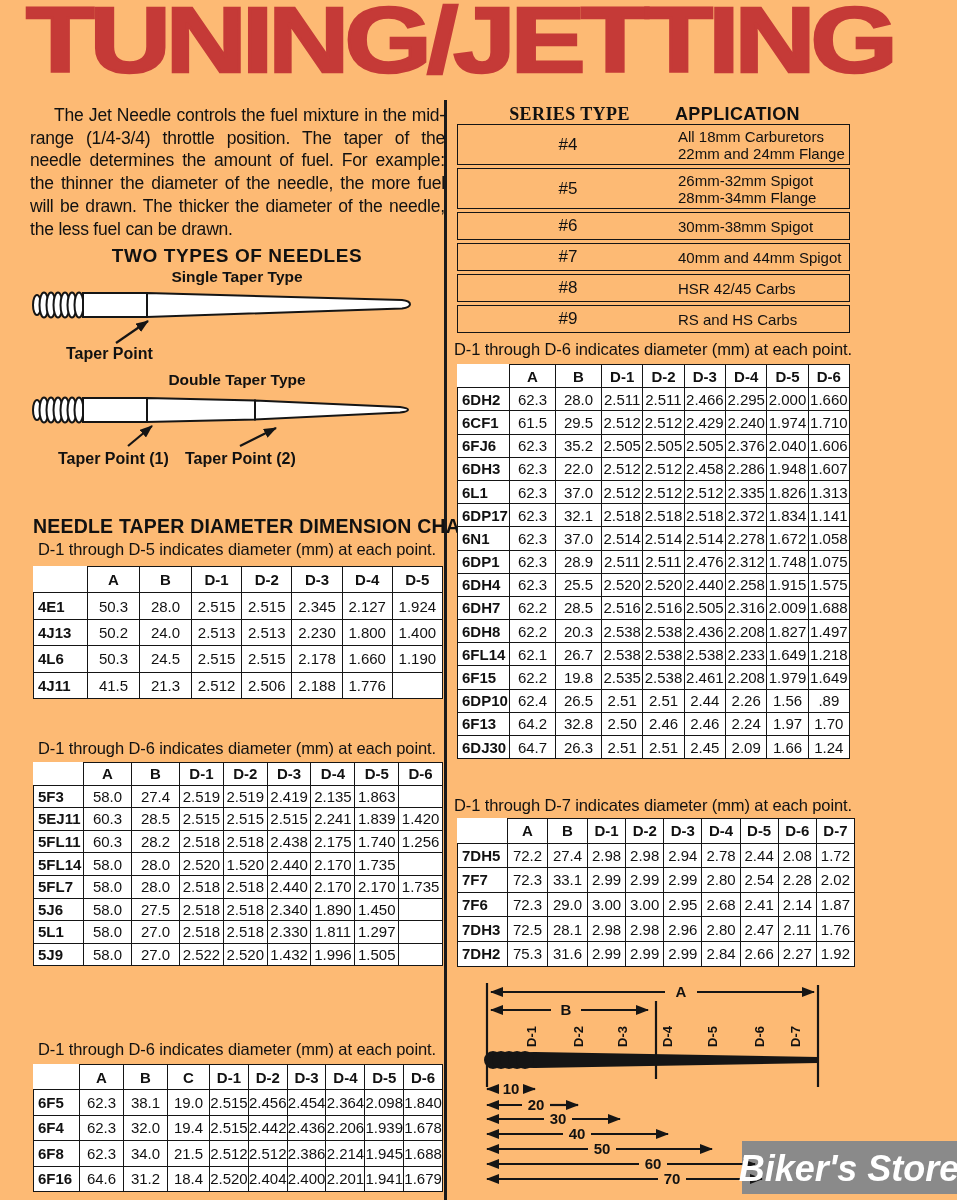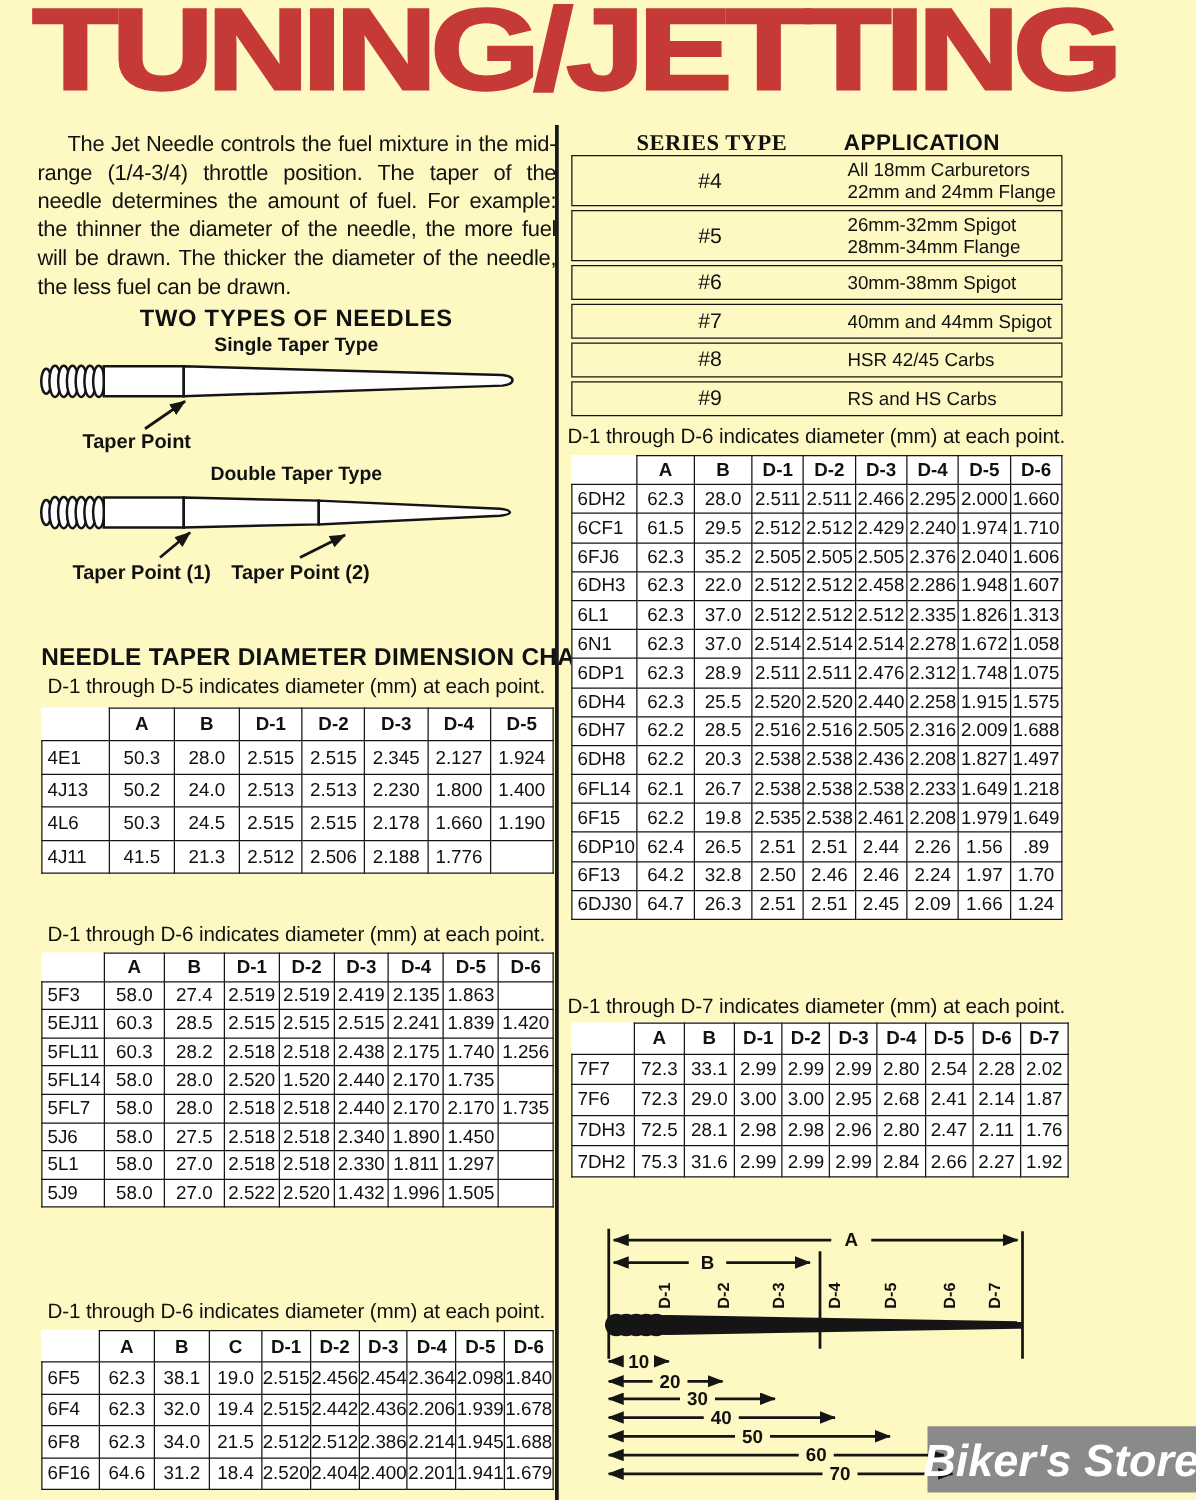--- a/index.html
+++ b/index.html
@@ -1,16 +1,16 @@
 <!DOCTYPE html>
 <html><head>
 <meta charset="utf-8">
 <style>
   html,body{margin:0;padding:0;background:#e8e8e8;}
-  #page{position:relative;width:957px;height:1200px;background:#fef9c3;overflow:hidden;
+  #page{position:relative;width:957px;height:1200px;background:#fdba74;overflow:hidden;
         font-family:"Liberation Sans",sans-serif;color:#111;}
   .abs{position:absolute;}
 
   
   .title{left:26px;top:-8px;font-size:92px;font-weight:bold;line-height:96px;
          letter-spacing:-4px;transform:scaleX(1.22);transform-origin:left top;
          white-space:nowrap;}
 
   
   .divider{left:444px;top:100px;width:2.5px;height:1100px;background:#1a1a1a;}
@@ -28,21 +28,21 @@
 
   .caption{font-size:16.5px;text-align:center;letter-spacing:-0.1px;}
   .cap-left{left:30px;width:414px;}
   .cap-right{left:452px;width:402px;}
 
   
   table.dim{border-collapse:collapse;table-layout:fixed;background:#fff;}
   table.dim th,table.dim td{border:1.7px solid #151515;font-size:15px;text-align:center;
       padding:0;overflow:hidden;white-space:nowrap;}
   table.dim th{font-weight:bold;}
-  table.dim td:first-child{font-weight:normal;text-align:left;padding-left:4px;}
+  table.dim td:first-child{font-weight:bold;text-align:left;padding-left:4px;}
   table.dim th.nohead{border:0;}
   .t26 tr{height:26.4px;} .t22 tr{height:22.6px;} .t25 tr{height:25.4px;}
   .t23 tr{height:23.2px;} .t24 tr{height:24.6px;}
 
   
   .series-head-type{left:457px;top:104px;width:225px;text-align:center;font-weight:bold;font-size:18px;letter-spacing:0.4px;font-family:Liberation Serif, serif;}
   .series-head-app{left:650px;top:104px;width:175px;text-align:center;font-weight:bold;font-size:18px;letter-spacing:0.4px;}
   .series-table{left:457px;top:124px;width:393px;}
   .series-row{display:flex;align-items:center;border:1.7px solid #151515;margin-top:3px;box-sizing:border-box;}
   .series-row:first-child{margin-top:0;}
@@ -490,20 +490,31 @@
           <td>62.3</td>
           <td>37.0</td>
           <td>2.512</td>
           <td>2.512</td>
           <td>2.512</td>
           <td>2.335</td>
           <td>1.826</td>
           <td>1.313</td>
         </tr>
         <tr>
+          <td>6DP17</td>
+          <td>62.3</td>
+          <td>32.1</td>
+          <td>2.518</td>
+          <td>2.518</td>
+          <td>2.518</td>
+          <td>2.372</td>
+          <td>1.834</td>
+          <td>1.141</td>
+        </tr>
+        <tr>
           <td>6N1</td>
           <td>62.3</td>
           <td>37.0</td>
           <td>2.514</td>
           <td>2.514</td>
           <td>2.514</td>
           <td>2.278</td>
           <td>1.672</td>
           <td>1.058</td>
         </tr>
@@ -632,20 +643,32 @@
           <th>D-2</th>
           <th>D-3</th>
           <th>D-4</th>
           <th>D-5</th>
           <th>D-6</th>
           <th>D-7</th>
         </tr>
       </thead>
       <tbody>
         <tr>
+          <td>7DH5</td>
+          <td>72.2</td>
+          <td>27.4</td>
+          <td>2.98</td>
+          <td>2.98</td>
+          <td>2.94</td>
+          <td>2.78</td>
+          <td>2.44</td>
+          <td>2.08</td>
+          <td>1.72</td>
+        </tr>
+        <tr>
           <td>7F7</td>
           <td>72.3</td>
           <td>33.1</td>
           <td>2.99</td>
           <td>2.99</td>
           <td>2.99</td>
           <td>2.80</td>
           <td>2.54</td>
           <td>2.28</td>
           <td>2.02</td>

